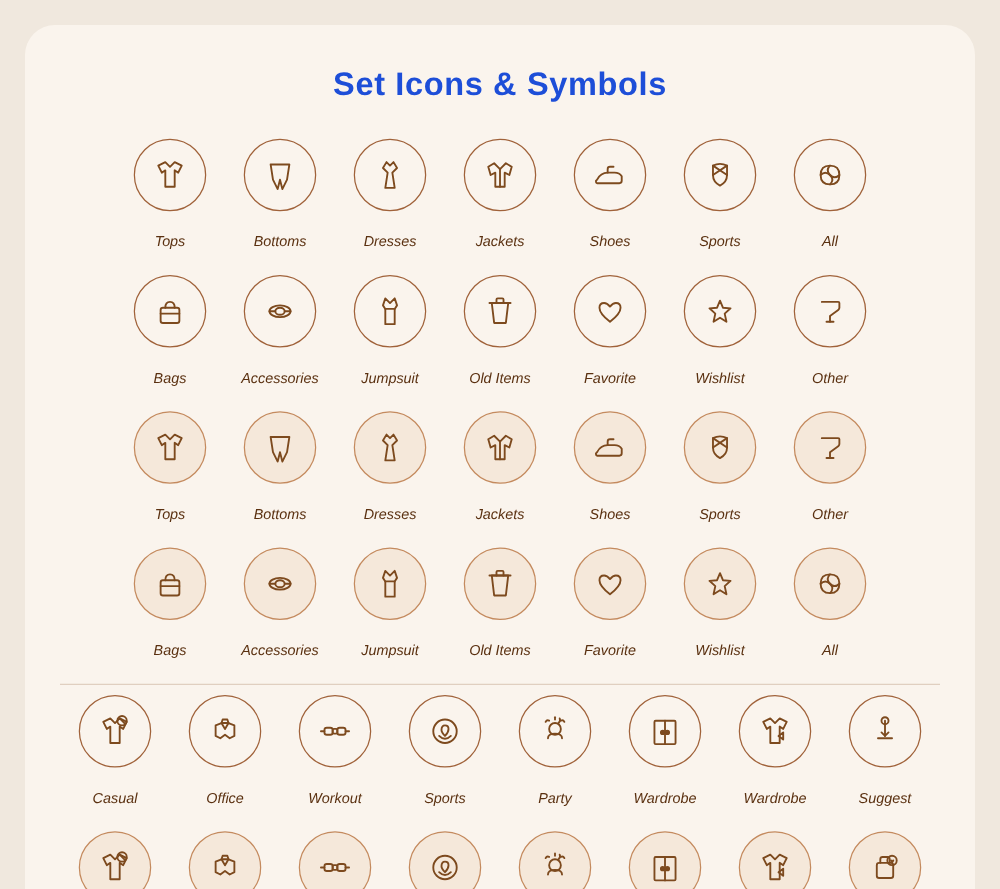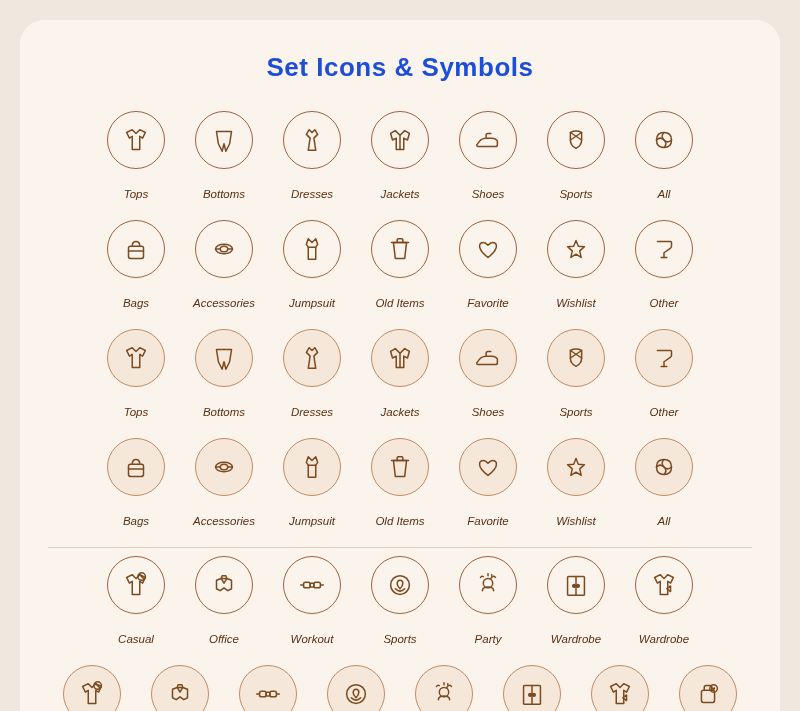--- a/index.html
+++ b/index.html
@@ -417,20 +417,31 @@
         </div>
         <div class="icon-item">
           <div class="icon-circle">
             <svg viewBox="0 0 32 32">
               <path d="M6 8 L12 5 L16 9 L20 5 L26 8 L23 14 L20 12 L20 26 L12 26 L12 12 L9 14 Z"></path>
               <path d="M19 20 L23 17 L23 23 Z"></path>
             </svg>
           </div>
           <span class="icon-label">Wardrobe</span>
         </div>
+        <div class="icon-item">
+          <div class="icon-circle">
+            <svg viewBox="0 0 32 32">
+              <path d="M16 7 Q16 7 16 7 L16 20"></path>
+              <path d="M13 17 L16 20 L19 17"></path>
+              <path d="M10 22 L22 22"></path>
+              <circle cx="16" cy="7" r="3"></circle>
+            </svg>
+          </div>
+          <span class="icon-label">Suggest</span>
+        </div>
       </div>
       <div class="icon-row">
         <div class="icon-item">
           <div class="icon-circle filled">
             <svg viewBox="0 0 32 32">
               <path d="M6 8 L12 5 L16 9 L20 5 L26 8 L23 14 L20 12 L20 26 L12 26 L12 12 L9 14 Z"></path>
               <circle cx="22" cy="7" r="4" fill="none"></circle>
               <path d="M20 5 L24 9"></path>
             </svg>
           </div>

